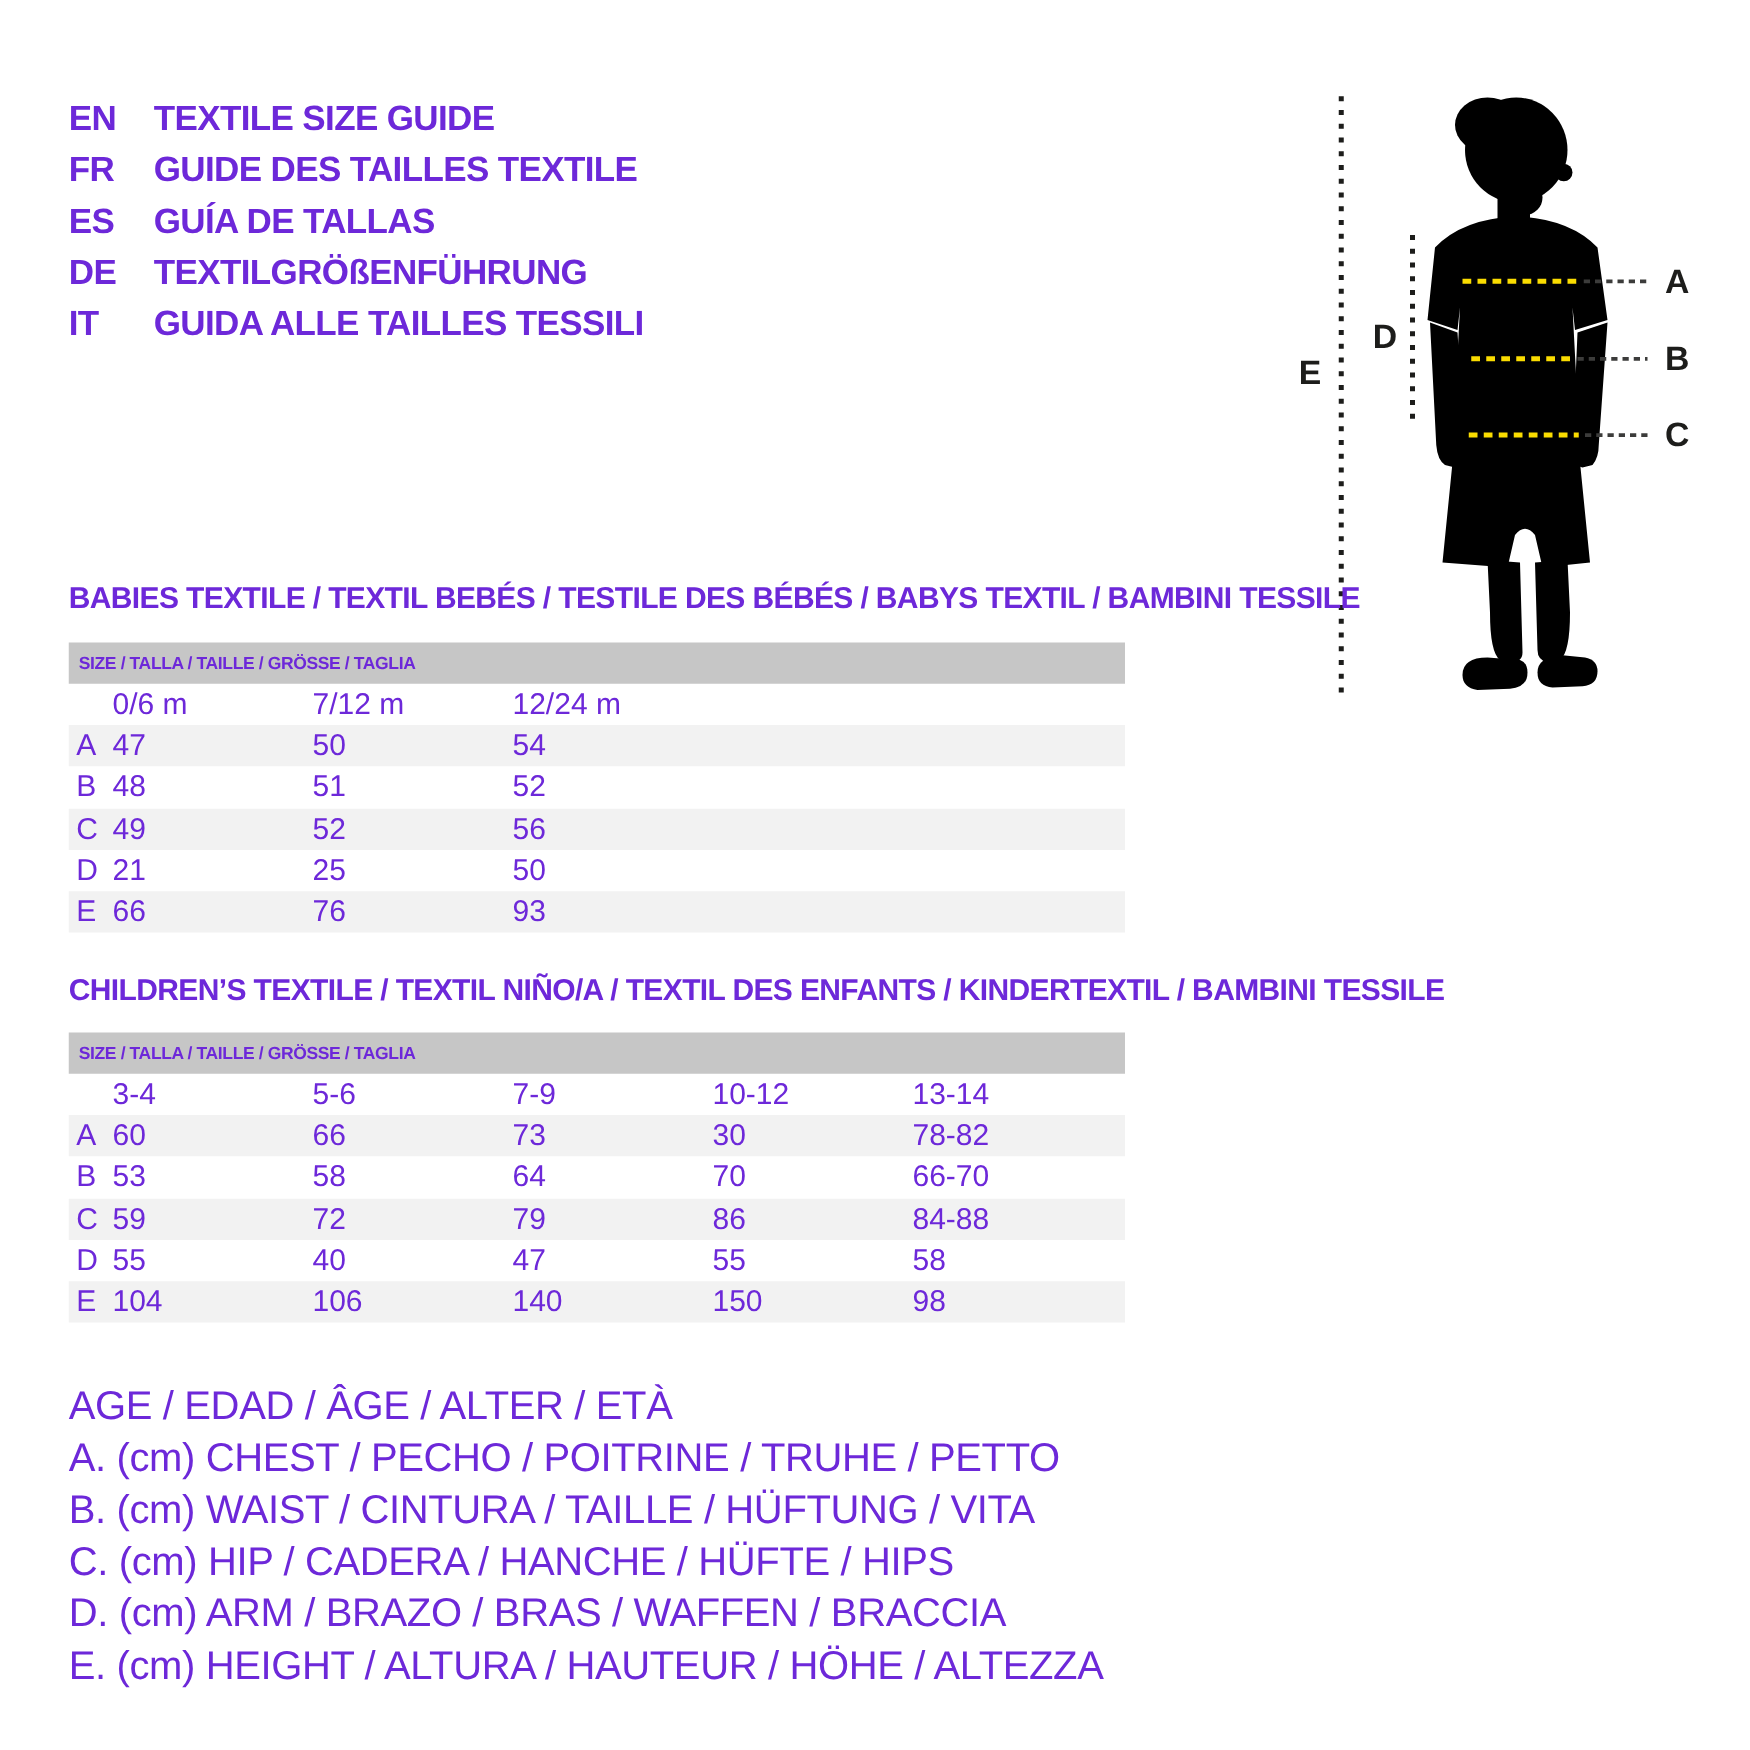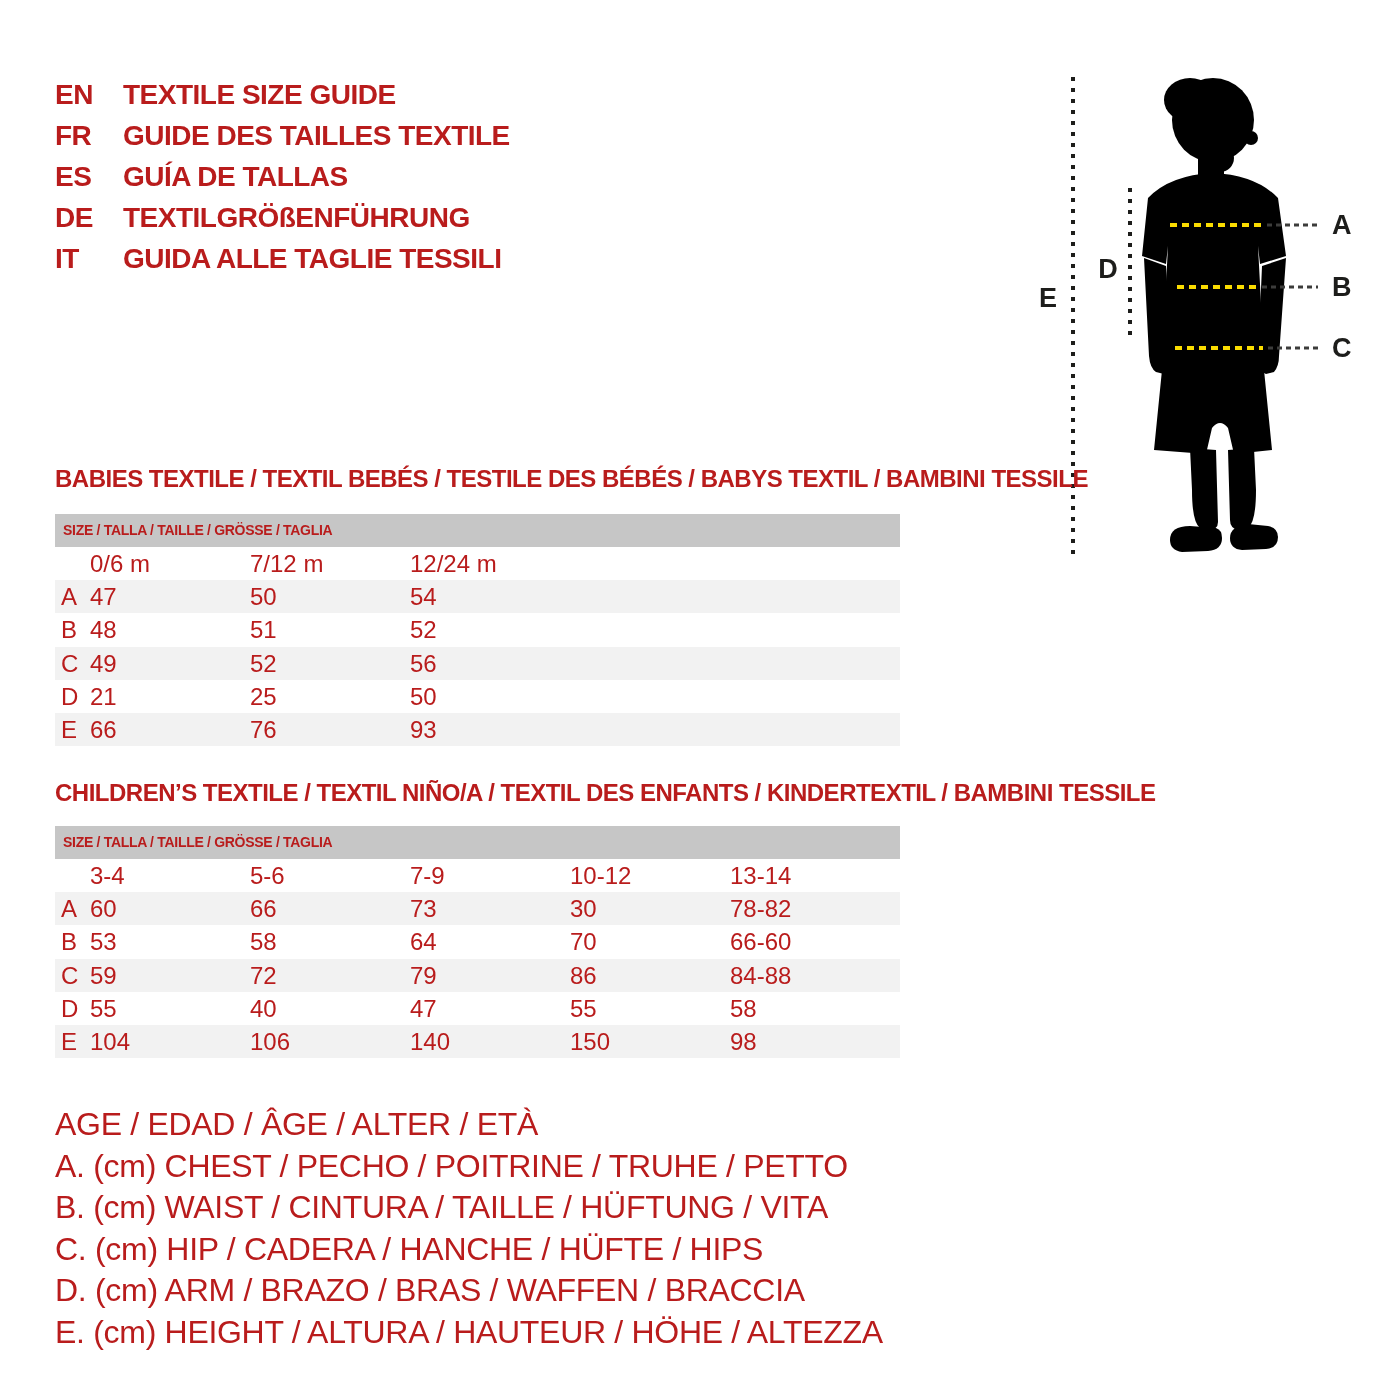--- a/index.html
+++ b/index.html
@@ -1,21 +1,21 @@
 <!DOCTYPE html>
 <html><head>
 <meta charset="utf-8">
 <style>
   html,body{margin:0;padding:0;background:#ffffff;}
   .page{
     position:relative;
     width:1400px;height:1400px;
     background:#ffffff;
     font-family:"Liberation Sans","DejaVu Sans",sans-serif;
-    color:#b91c1c;
+    color:#6d28d9;
     overflow:hidden;
   }
   
   .lang-block{position:absolute;left:55px;top:74px;}
   .lang-row{display:flex;height:41px;line-height:41px;font-size:28px;font-weight:bold;letter-spacing:-0.5px;}
   .lang-code{width:68px;flex:0 0 68px;}
   
   .diagram{position:absolute;left:1020px;top:60px;width:380px;height:520px;}
   .diagram text{font-family:"Liberation Sans","DejaVu Sans",sans-serif;font-weight:bold;font-size:27px;fill:#1d1d1b;}
   
@@ -51,21 +51,21 @@
     <div class="lang-row">
       <span class="lang-code">ES</span>
       <span>GUÍA DE TALLAS</span>
     </div>
     <div class="lang-row">
       <span class="lang-code">DE</span>
       <span>TEXTILGRÖßENFÜHRUNG</span>
     </div>
     <div class="lang-row">
       <span class="lang-code">IT</span>
-      <span>GUIDA ALLE TAGLIE TESSILI</span>
+      <span>GUIDA ALLE TAILLES TESSILI</span>
     </div>
   </div>
 
   <svg class="diagram" viewBox="0 0 380 520">
 
     <line x1="53" y1="17" x2="53" y2="500" stroke="#1d1d1b" stroke-width="4" stroke-dasharray="4 7"></line>
 
     <line x1="110" y1="128" x2="110" y2="282" stroke="#1d1d1b" stroke-width="4" stroke-dasharray="4 7"></line>
 
     <g fill="#000000">
@@ -161,21 +161,21 @@
       <span class="c-val">73</span>
       <span class="c-val">30</span>
       <span class="c-val">78-82</span>
     </div>
     <div class="t-row">
       <span class="c-label">B</span>
       <span class="c-val">53</span>
       <span class="c-val">58</span>
       <span class="c-val">64</span>
       <span class="c-val">70</span>
-      <span class="c-val">66-60</span>
+      <span class="c-val">66-70</span>
     </div>
     <div class="t-row striped">
       <span class="c-label">C</span>
       <span class="c-val">59</span>
       <span class="c-val">72</span>
       <span class="c-val">79</span>
       <span class="c-val">86</span>
       <span class="c-val">84-88</span>
     </div>
     <div class="t-row">

